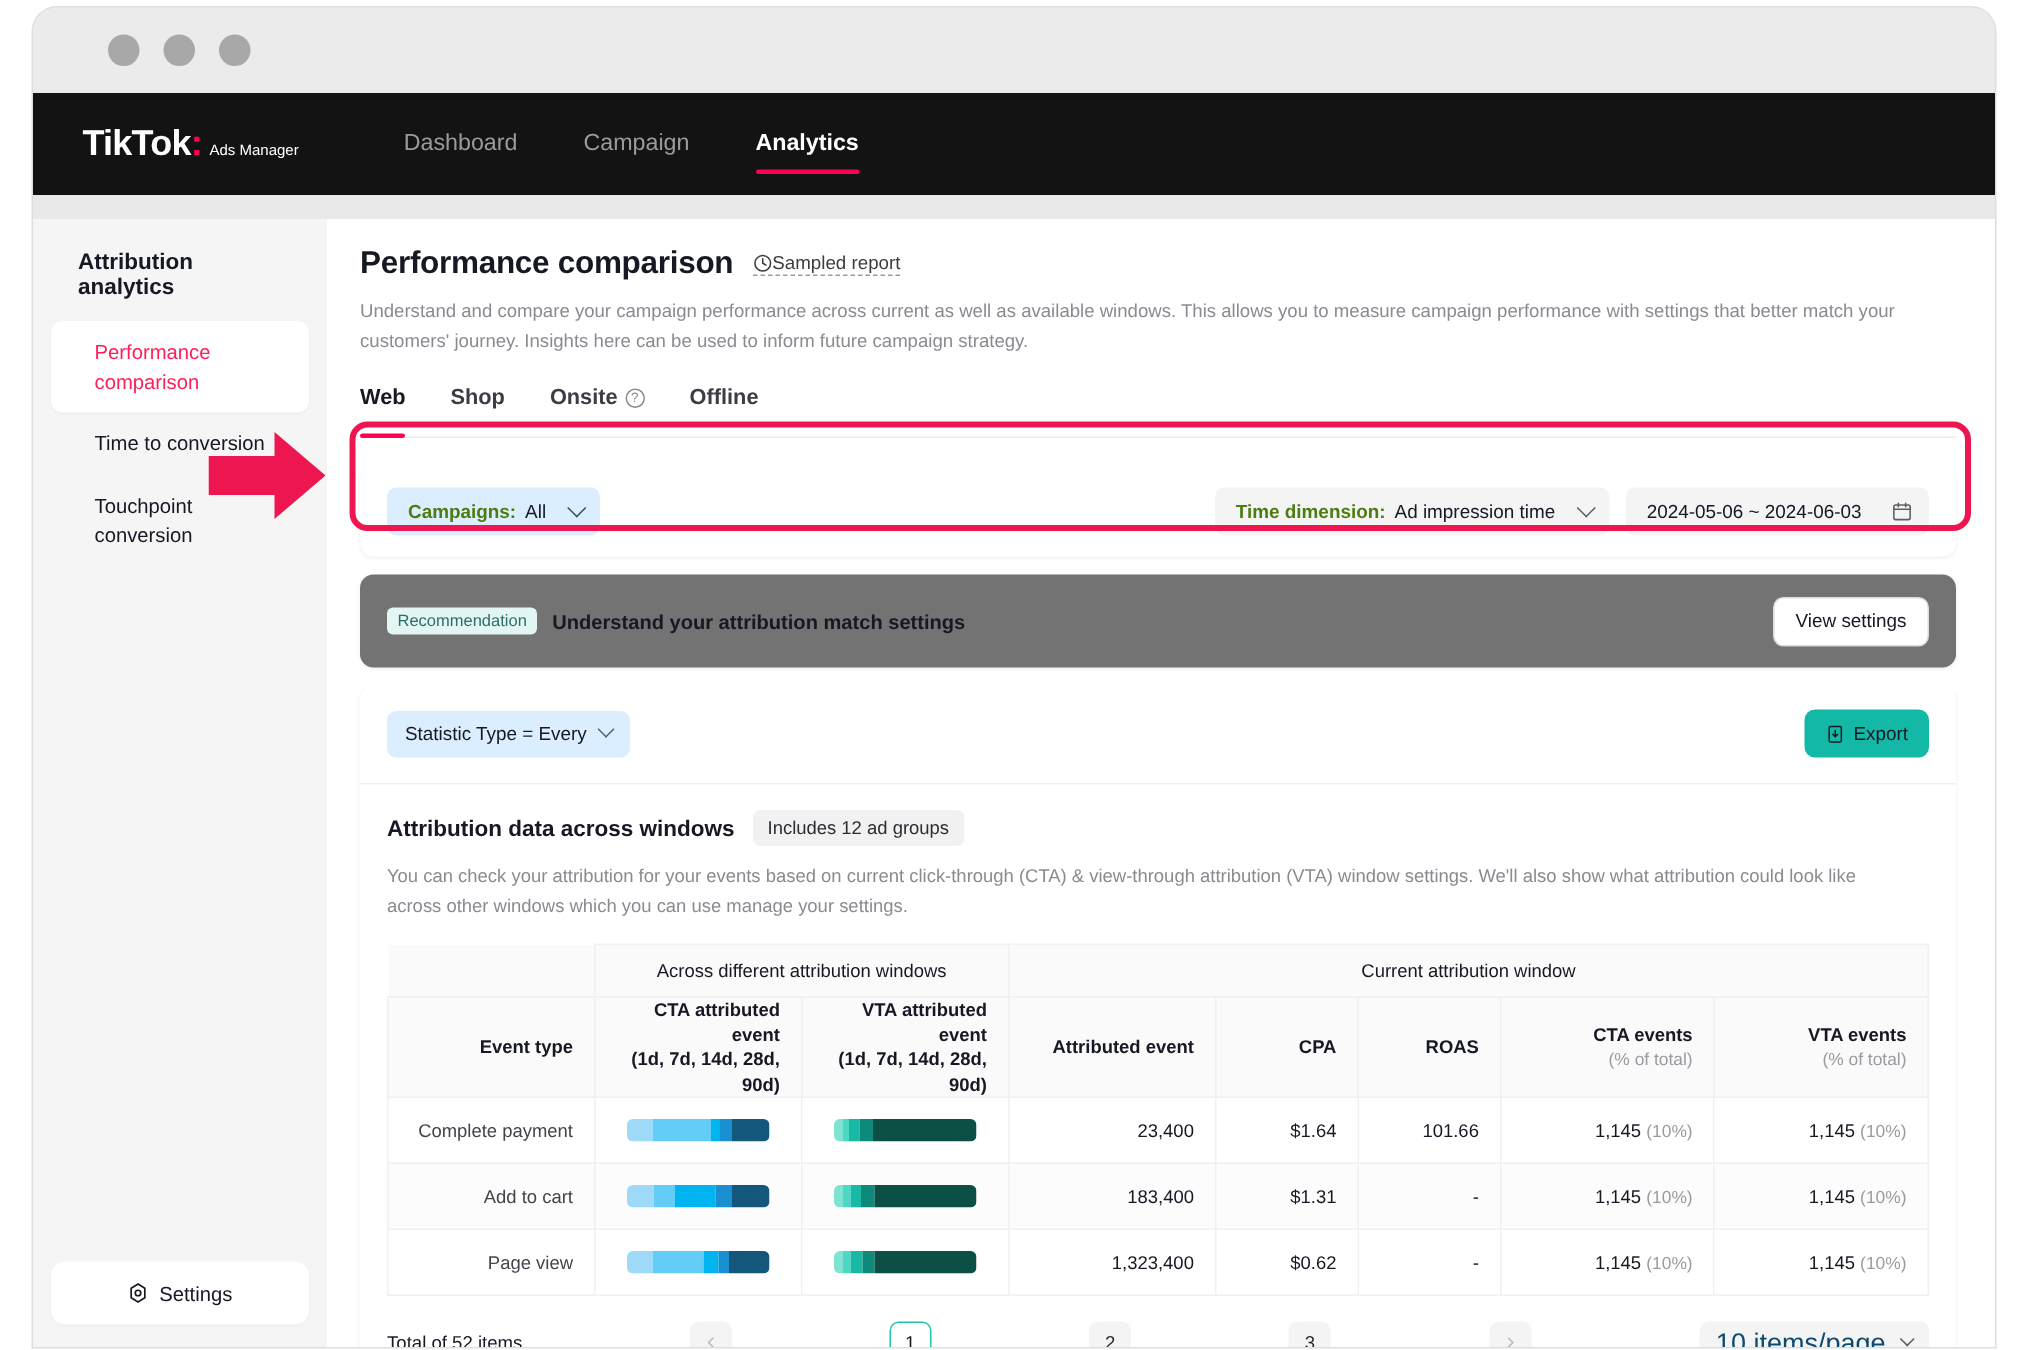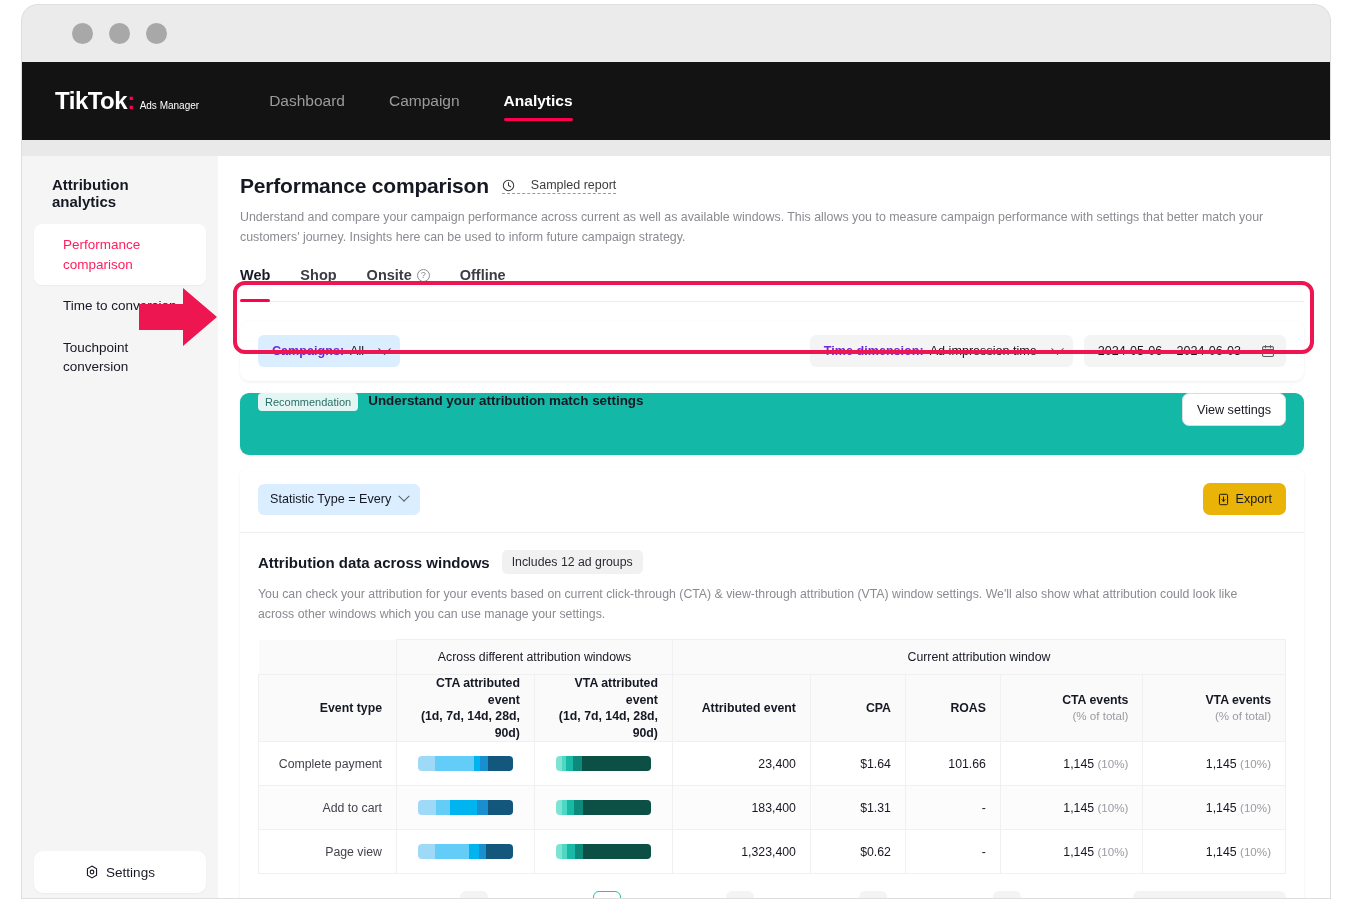--- a/index.html
+++ b/index.html
@@ -24,21 +24,21 @@
     height: 57px;
     background: #ebebeb;
     display: flex; align-items: center;
     padding-left: 50px;
     gap: 16px;
   }
   .traffic-dot { width: 21px; height: 21px; border-radius: 50%; background: #a8a8a8; }
 
   
   #topnav {
-    height: 78px;
+    height: 68px;
     background: #131313;
     display: flex; align-items: center;
     padding-left: 33px;
     gap: 0;
   }
   #brand { display: flex; align-items: baseline; gap: 5px; margin-right: 48px; }
   #brand-logo {
     color: #fff; font-weight: 700; font-size: 24px; letter-spacing: -0.5px;
   }
   #brand-logo .dots { color: #ff0050; }
@@ -91,21 +91,21 @@
 
   
   #main {
     flex: 1; background: #ffffff;
     padding: 18px 26px 0 22px;
     overflow: hidden; position: relative;
   }
   #page-head { display: flex; align-items: center; gap: 13px; }
   #page-title { font-size: 21px; font-weight: 700; color: #161823; letter-spacing: -0.2px; }
   #sampled-report {
-    display: flex; align-items: flex-end; gap: 16px;
+    display: flex; align-items: flex-end; gap: 0;
     font-size: 12.5px; color: #3d3d3d;
     border-bottom: 1px dashed #9a9a9a; padding-bottom: 1px;
     cursor: pointer;
   }
   #page-desc {
     margin-top: 9px; font-size: 12.4px; color: #8a8b91; line-height: 1.62;
     max-width: 1065px;
   }
 
   
@@ -134,33 +134,33 @@
     padding: 0 18px;
     box-shadow: 0 1px 3px rgba(0,0,0,.07);
   }
   .sel {
     height: 32px; border-radius: 6px;
     display: flex; align-items: center; gap: 6px;
     padding: 0 11px 0 14px; font-size: 12.6px; cursor: pointer;
   }
   .sel.blue { background: #dbeeff; }
   .sel.grey { background: #f4f4f5; }
-  .sel .lbl { color: #6d28d9; font-weight: 700; }
+  .sel .lbl { color: #4d7c0f; font-weight: 700; }
   .sel .val { color: #161823; }
   .sel .val.ph { color: #a9aab0; }
   .chev { width: 9px; height: 9px; border-right: 1.6px solid #5c5d66; border-bottom: 1.6px solid #5c5d66;
           transform: rotate(45deg) translate(-2px,-2px); margin-left: 10px; }
   .sel.blue .chev { border-color: #3c4a57; }
   #spacer { flex: 1; }
   .cal-ico { margin-left: 14px; width: 14px; height: 14px; color: #5c5d66; }
 
   
   #rec-card {
-    margin-top: 12px; background: #14b8a6; border-radius: 9px;
-    height: 62px; display: flex; align-items: flex-start;
+    margin-top: 12px; background: #737373; border-radius: 9px;
+    height: 62px; display: flex; align-items: center;
     padding: 0 18px; box-shadow: 0 1px 3px rgba(0,0,0,.07);
   }
   #rec-badge {
     background: #e4f6f4; color: #2b6e67; font-size: 11px;
     padding: 3px 7px; border-radius: 4px; margin-right: 10px;
   }
   #rec-text { font-size: 13.4px; font-weight: 700; color: #161823; }
   #view-settings {
     margin-left: auto; border: 1px solid #dcdcdf; background: #fff;
     border-radius: 7px; height: 33px; padding: 0 14px;
@@ -175,21 +175,21 @@
     height: 466px;
   }
   #stat-row { display: flex; align-items: center; }
   #stat-chip {
     background: #dbeeff; border-radius: 6px; height: 31px;
     display: flex; align-items: center; gap: 7px; padding: 0 12px;
     font-size: 12.6px; color: #161823; cursor: pointer;
   }
   #stat-chip .chev { margin-left: 2px; width: 8px; height: 8px; }
   #export-btn {
-    margin-left: auto; background: #eab308; border-radius: 7px;
+    margin-left: auto; background: #14b8a6; border-radius: 7px;
     height: 32px; padding: 0 14px; display: flex; align-items: center; gap: 6px;
     font-size: 12.6px; color: #161823; cursor: pointer;
   }
   #card-divider { height: 1px; background: #efeff0; margin: 17px -18px 0 -18px; }
 
   #sec-head { display: flex; align-items: center; gap: 12px; margin-top: 17px; }
   #sec-title { font-size: 15px; font-weight: 700; color: #161823; }
   #sec-chip {
     background: #f1f1f2; border-radius: 5px; padding: 5px 10px;
     font-size: 12.3px; color: #2b2c33;

